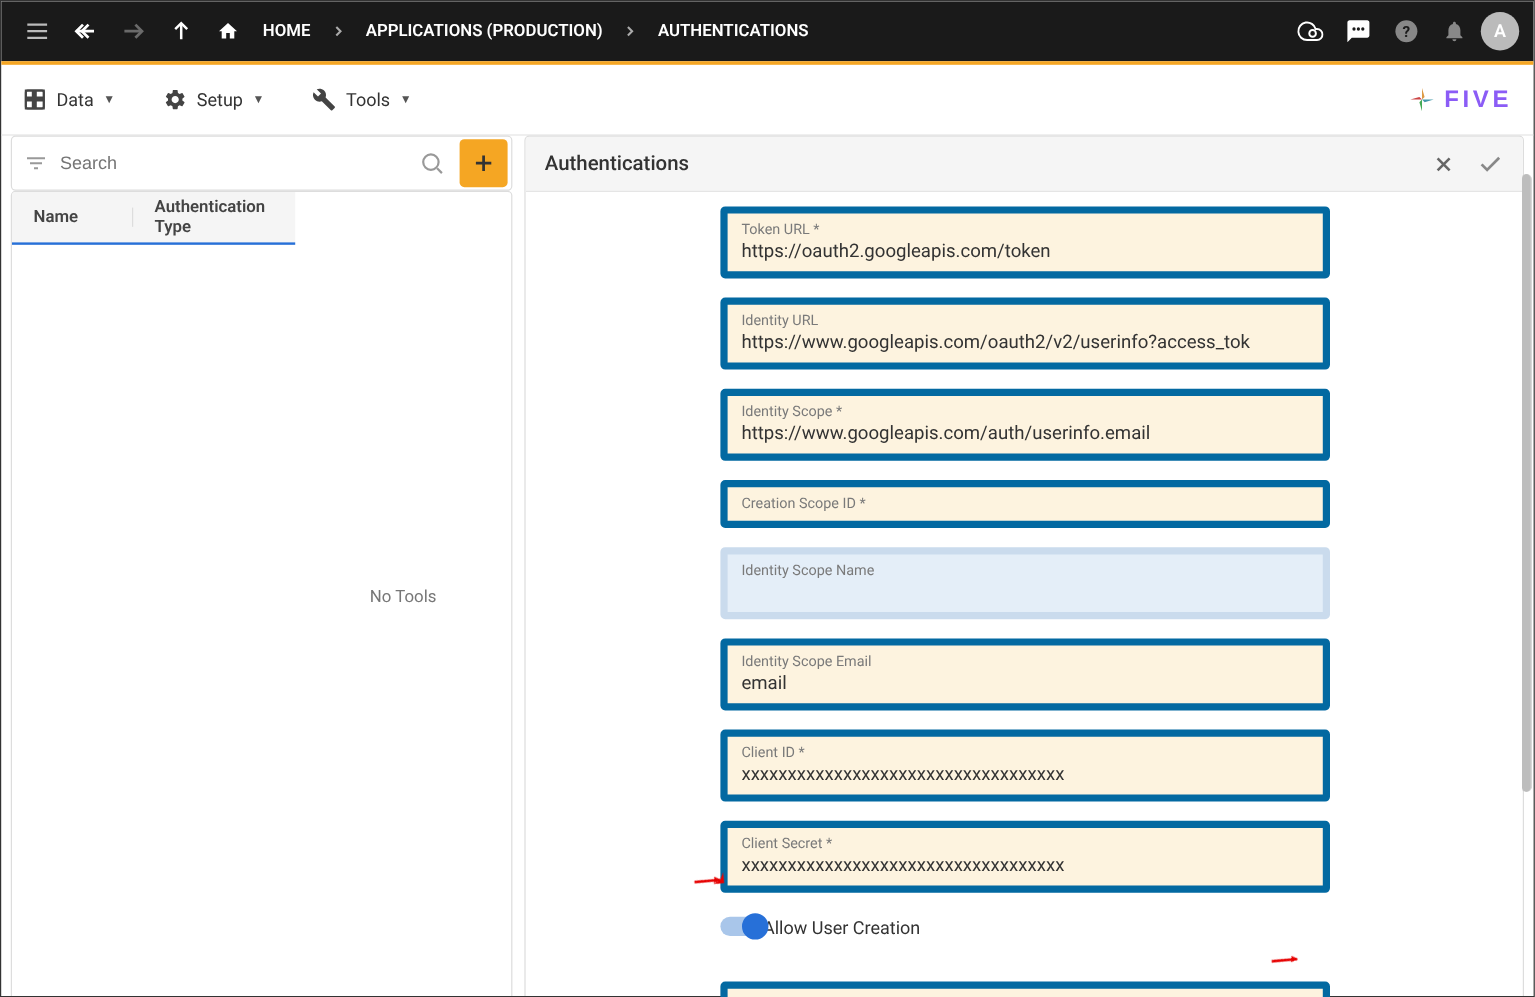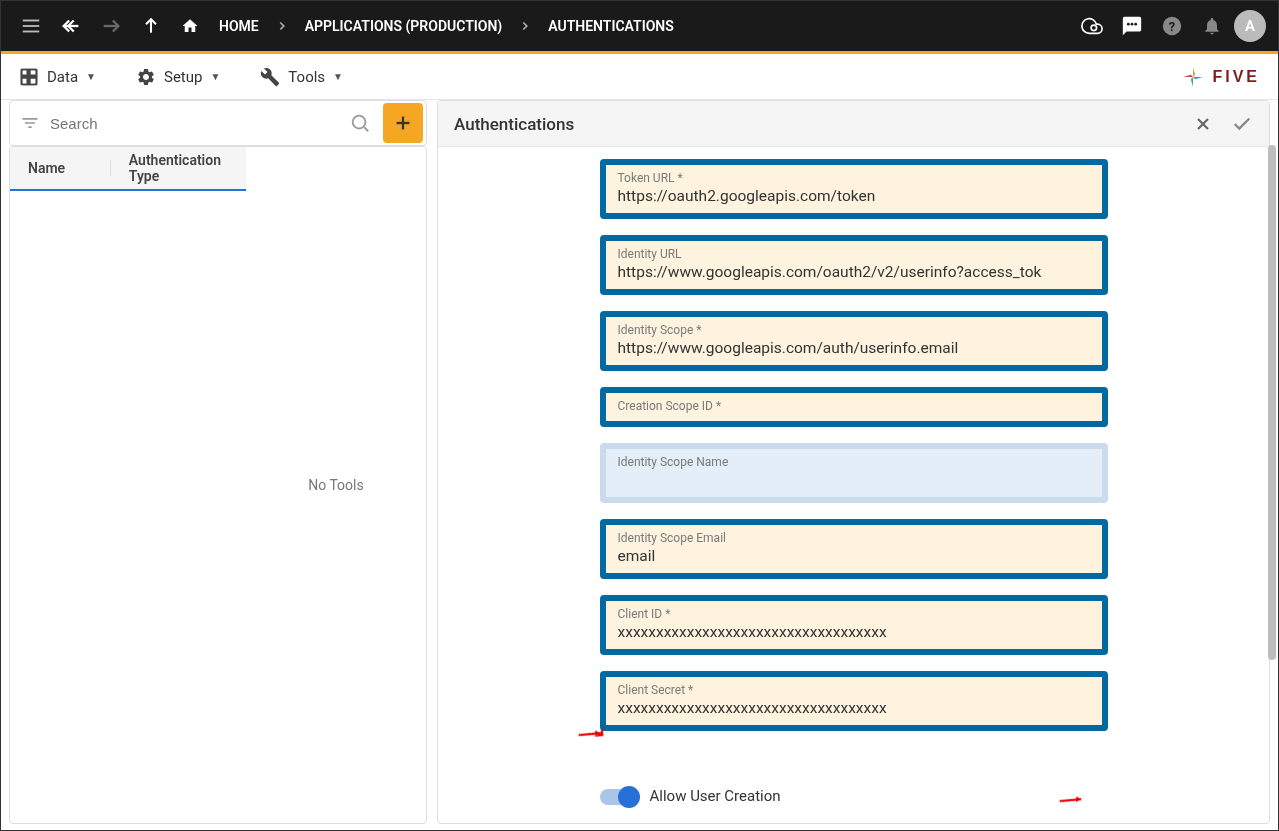--- a/index.html
+++ b/index.html
@@ -8,25 +8,25 @@
 .top-bar { background: #1a1a1a; height: 50px; display: flex; align-items: center; padding: 0 12px; gap: 4px; }
 .top-bar .icon-btn { width: 36px; height: 36px; display: flex; align-items: center; justify-content: center; cursor: pointer; color: #fff; }
 .top-bar .icon-btn.disabled { opacity: 0.35; }
 .breadcrumb { display: flex; align-items: center; color: #fff; font-size: 14px; font-weight: 600; }
 .breadcrumb .crumb { padding: 0 8px; display: flex; align-items: center; gap: 20px; }
 .breadcrumb .sep { color: #888; padding: 0 8px; }
 .top-bar .spacer { flex: 1; }
 .avatar { width: 32px; height: 32px; border-radius: 50%; background: #bbb; color: #fff; display: flex; align-items: center; justify-content: center; font-weight: 600; font-size: 15px; }
 .orange-line { height: 3px; background: #f5a623; }
 
-.menu-bar { height: 46px; display: flex; align-items: center; padding: 0 18px; gap: 40px; border-bottom: 1px solid #e5e5e5; }
+.menu-bar { height: 59px; display: flex; align-items: center; padding: 0 18px; gap: 40px; border-bottom: 1px solid #e5e5e5; }
 .menu-item { display: flex; align-items: center; gap: 8px; font-size: 15px; color: #333; cursor: pointer; }
 .menu-item .tri { font-size: 10px; color: #555; }
 .logo { margin-left: auto; display: flex; align-items: center; gap: 6px; }
-.logo-text { font-weight: 700; letter-spacing: 3px; font-size: 16px; color: #7f1d1d; font-family: "Arial Black", sans-serif; }
+.logo-text { font-weight: 700; letter-spacing: 3px; font-size: 20px; color: #8b5cf6; font-family: "Arial Black", sans-serif; }
 
 .content { display: flex; height: calc(831px - 50px - 3px - 46px); padding: 0 8px 8px 8px; gap: 10px; }
 
 .left-panel { width: 418px; display: flex; flex-direction: column; }
 .search-row { display: flex; align-items: center; height: 46px; border: 1px solid #ddd; border-radius: 4px; margin-top: 0; background: #fff; }
 .search-row .filter-icon { width: 40px; display: flex; justify-content: center; color: #888; }
 .search-row input { flex: 1; border: none; outline: none; font-size: 15px; color: #555; background: transparent; }
 .search-row .search-icon { width: 40px; display: flex; justify-content: center; color: #888; }
 .add-btn { width: 40px; height: 40px; background: #f5a623; border-radius: 4px; display: flex; align-items: center; justify-content: center; margin: 3px; cursor: pointer; }
 .list-panel { flex: 1; border: 1px solid #ddd; border-radius: 4px; display: flex; flex-direction: row; overflow: hidden; }
@@ -41,21 +41,21 @@
 .right-header .title { font-size: 17px; font-weight: 500; color: #333; }
 .right-header .actions { margin-left: auto; display: flex; gap: 18px; align-items: center; }
 .right-header .actions .ic { cursor: pointer; color: #666; }
 .form-scroll { flex: 1; overflow-y: auto; padding: 12px 0; position: relative; display: flex; flex-direction: column; align-items: center; }
 .form-inner { width: 508px; display: flex; flex-direction: column; gap: 16px; }
 .field { border: 6px solid #0369a1; background: #fdf3df; border-radius: 4px; padding: 6px 12px 8px 12px; position: relative; }
 .field.blue { background: #e4eef8; border-color: #cadbed; }
 .field .lbl { font-size: 12px; color: #7a7a7a; }
 .field .val { font-size: 15.5px; color: #333; margin-top: 2px; white-space: nowrap; overflow: hidden; text-overflow: ellipsis; }
 .field .chev { position: absolute; right: 10px; top: 50%; transform: translateY(-50%); color: #777; }
-.toggle-row { display: flex; align-items: flex-end; gap: 14px; padding: 4px 0; margin-top: 36px; }
+.toggle-row { display: flex; align-items: flex-start; padding: 4px 0; }
 .toggle { width: 36px; height: 16px; background: #a9c6ea; border-radius: 10px; position: relative; cursor: pointer; }
 .toggle .knob { position: absolute; right: -4px; top: -3px; width: 22px; height: 22px; background: #2770d8; border-radius: 50%; }
 .toggle-label { font-size: 15px; color: #333; }
 .scroll-thumb { position: absolute; right: 2px; top: 144px; width: 8px; height: 515px; background: #bdbdbd; border-radius: 4px; }
 
 .arrow-annot { position: absolute; color: #e60000; font-size: 22px; pointer-events: none; }
 
 svg { display: block; }
 </style>
 </head>

